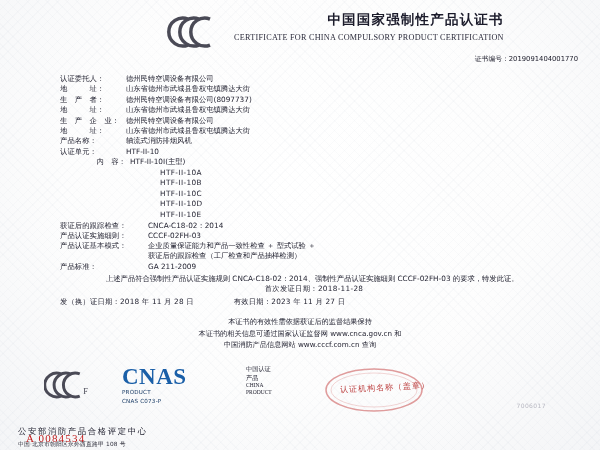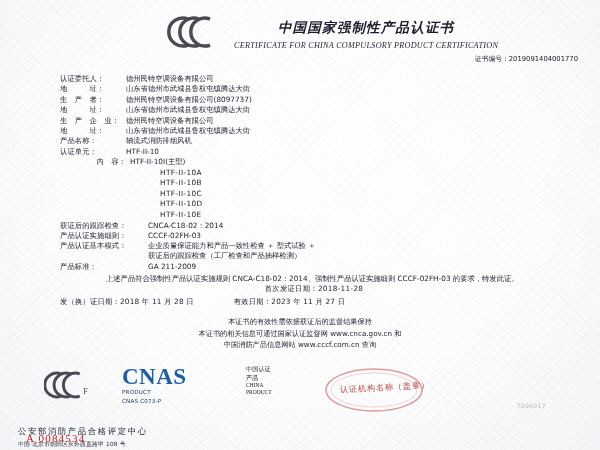--- a/index.html
+++ b/index.html
@@ -32,23 +32,22 @@
   .header{
     position:relative;
     height:52px;
     margin-left:6px;
   }
   .ccc-head{
     position:absolute;left:142px;top:4px;
     width:54px;height:40px;
   }
   .title-block{
-    position:absolute;left:210px;top:11px;
-    text-align:center;
-    font-style:italic;
+    position:absolute;left:210px;top:3px;
+    text-align:right;
   }
   .t-cn{
     font-family:"DejaVu Sans", sans-serif;
     font-size:13.5px;font-weight:bold;color:#1b1b2b;
     letter-spacing:1.2px;
     white-space:nowrap;
   }
   .t-en{
     margin-top:4px;
     font-family:"Liberation Serif", serif;

